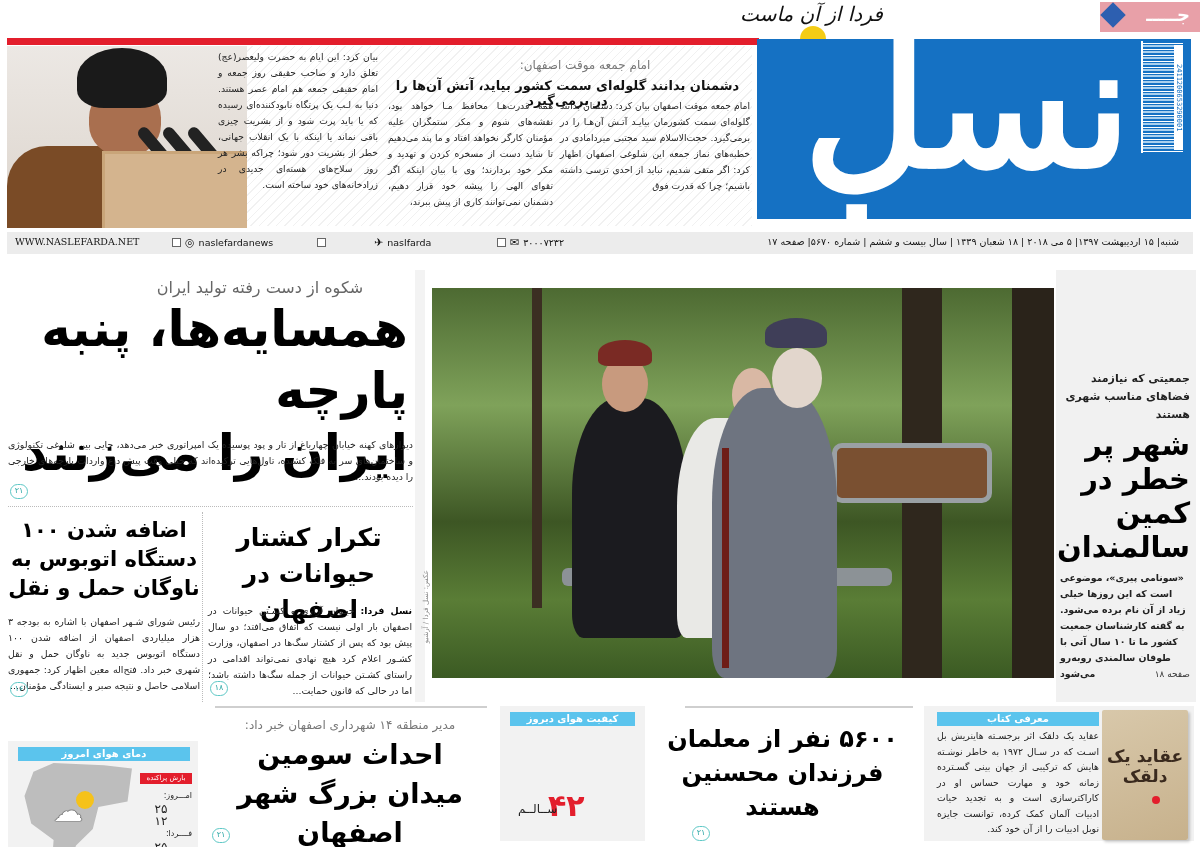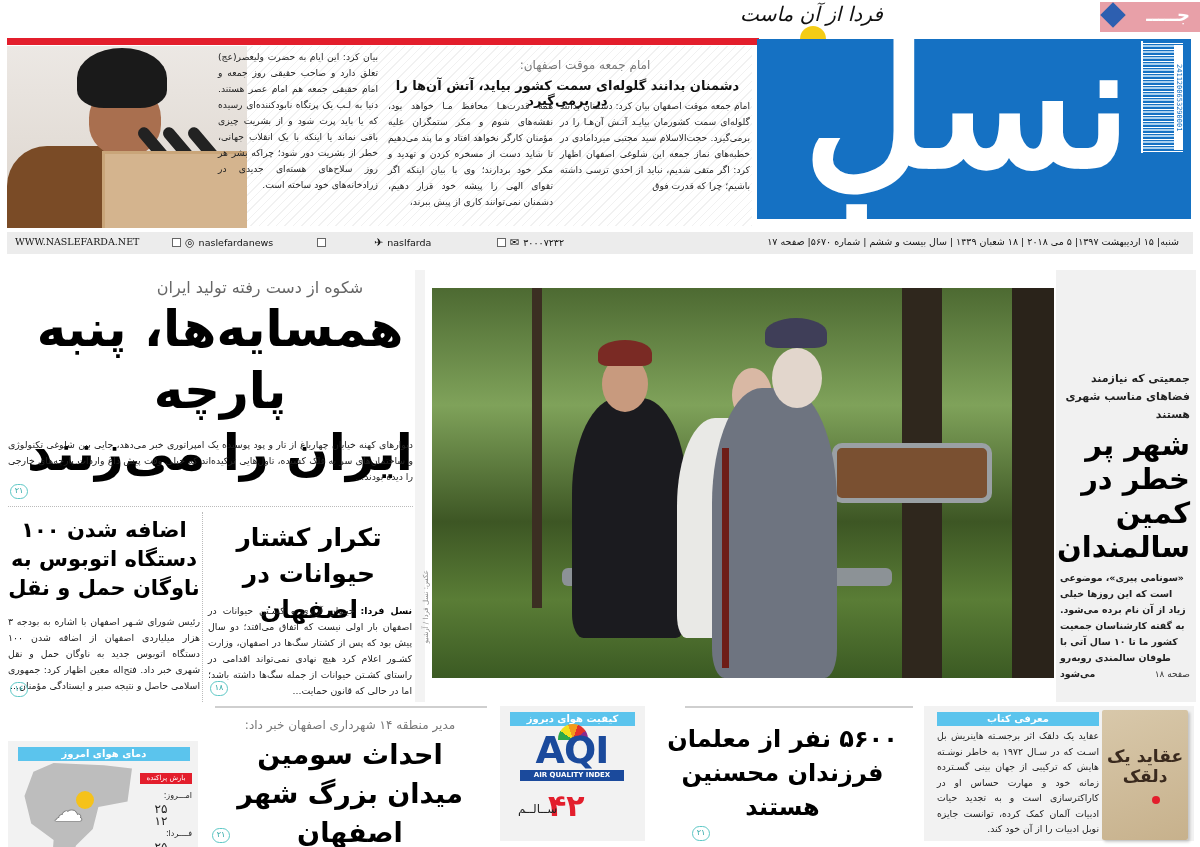--- a/index.html
+++ b/index.html
@@ -39,21 +39,21 @@
   .date-bar { left: 7px; top: 232px; width: 1186px; height: 22px; background: #ececec; }
   .date-bar .item { position: absolute; top: 4px; font-size: 9.5px; color: #111; white-space: nowrap; }
   .date-bar .date { right: 14px; direction: rtl; }
   .date-bar .web { left: 8px; direction: ltr; font-family: "DejaVu Serif", serif; }
   .date-bar .social { direction: ltr; display: flex; align-items: center; gap: 4px; }
   .date-bar .sq { width: 9px; height: 9px; border: 1px solid #666; display: inline-block; background: #fff; }
   .date-bar .glyph { font-size: 11px; }
 
   
   .left-kicker { left: 110px; top: 278px; width: 300px; text-align: center; font-size: 16px; color: #666; }
-  .big-headline { left: 20px; top: 298px; width: 400px; text-align: center; font-size: 50px; font-weight: bold; line-height: 62px; color: #000; }
+  .big-headline { left: 8px; top: 298px; width: 400px; text-align: right; font-size: 50px; font-weight: bold; line-height: 62px; color: #000; }
   .lead { left: 8px; top: 437px; width: 405px; font-size: 9.4px; line-height: 16px; color: #222; text-align: justify; }
   .page-ref { width: 18px; height: 15px; border: 1.5px solid #5ec8c6; border-radius: 8px; font-size: 8px; color: #2aa6a4; text-align: center; line-height: 12px; direction: ltr; }
   .dotted-sep-h { left: 8px; top: 506px; width: 405px; border-top: 1px dotted #bbb; }
   .dotted-sep-v { left: 202px; top: 512px; height: 190px; border-left: 1px dotted #bbb; }
   .sub-headline { text-align: center; font-size: 22px; font-weight: bold; line-height: 30px; color: #000; }
   .sub-body { font-size: 9.4px; line-height: 16px; color: #222; text-align: justify; }
   .sub-body b { font-weight: bold; color: #000; }
   .left-right-border { left: 415px; top: 270px; width: 10px; height: 432px; background: #f3f3f3; }
 
   
@@ -232,25 +232,20 @@
 <div class="abs hdr-rule" style="left:215px;top:706px;width:272px;"></div>
 <div class="abs b2-kicker">مدیر منطقه ۱۴ شهرداری اصفهان خبر داد:</div>
 <div class="abs b2-headline">
   <div>احداث سومین</div>
   <div>میدان بزرگ شهر اصفهان</div>
 </div>
 <div class="abs page-ref" style="left:212px;top:828px;">۲۱</div>
 
 <div class="abs aqi-box">
   <div class="blue-label" style="left:10px;top:6px;width:125px;">کیفیت هوای دیروز</div>
-  <div class="aqi-logo">
-    <div class="aqi-arc"></div>
-    <div class="aqi-letters">AQI</div>
-    <div class="aqi-strip">AIR QUALITY INDEX</div>
-  </div>
   <div class="aqi-value">۴۲</div>
   <div class="aqi-status">ســالــم</div>
 </div>
 
 <div class="abs hdr-rule" style="left:685px;top:706px;width:228px;"></div>
 <div class="abs b3-headline">
   <div>۵۶۰۰ نفر از معلمان</div>
   <div>فرزندان محسنین هستند</div>
 </div>
 <div class="abs page-ref" style="left:692px;top:826px;">۲۱</div>

